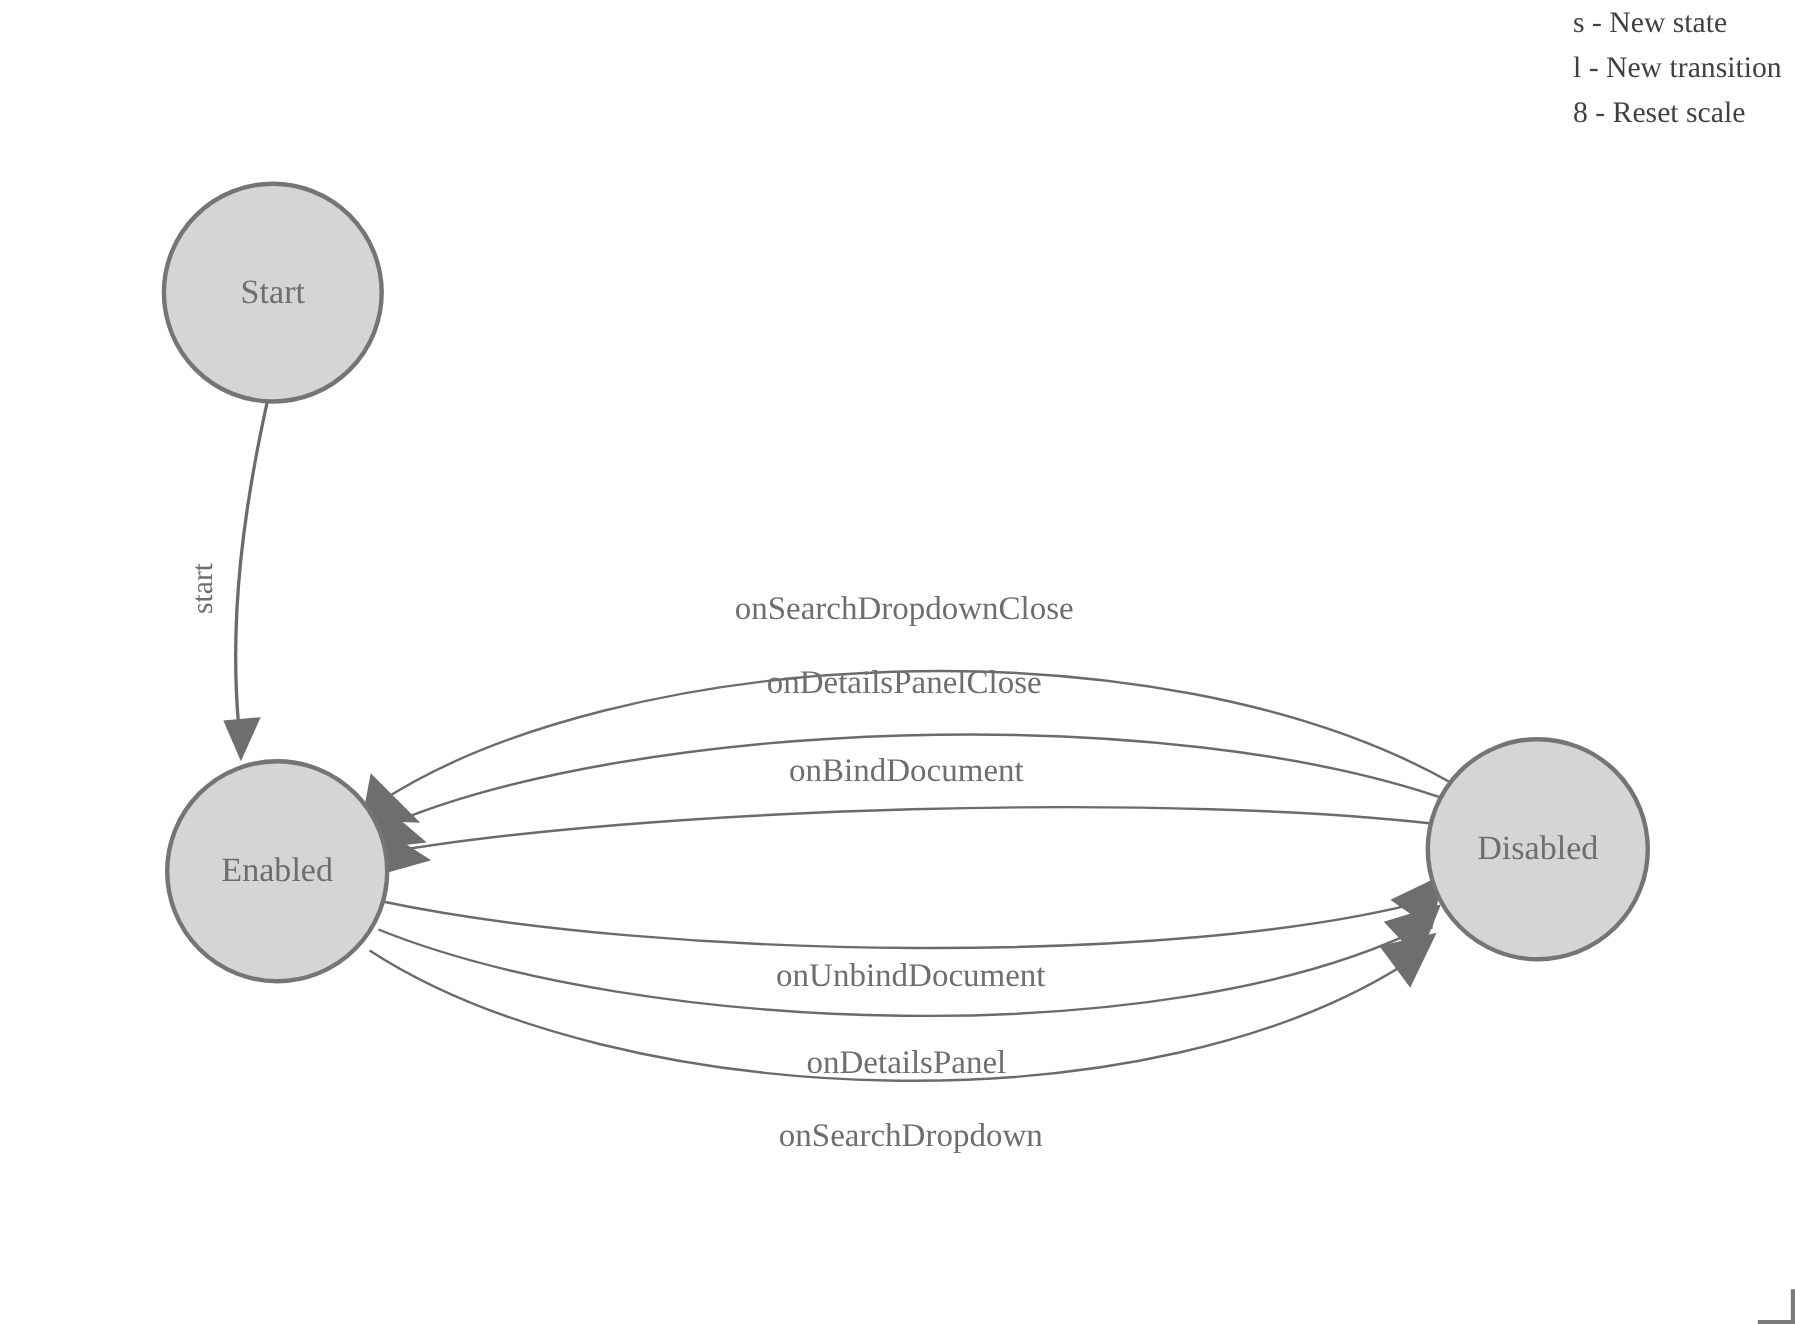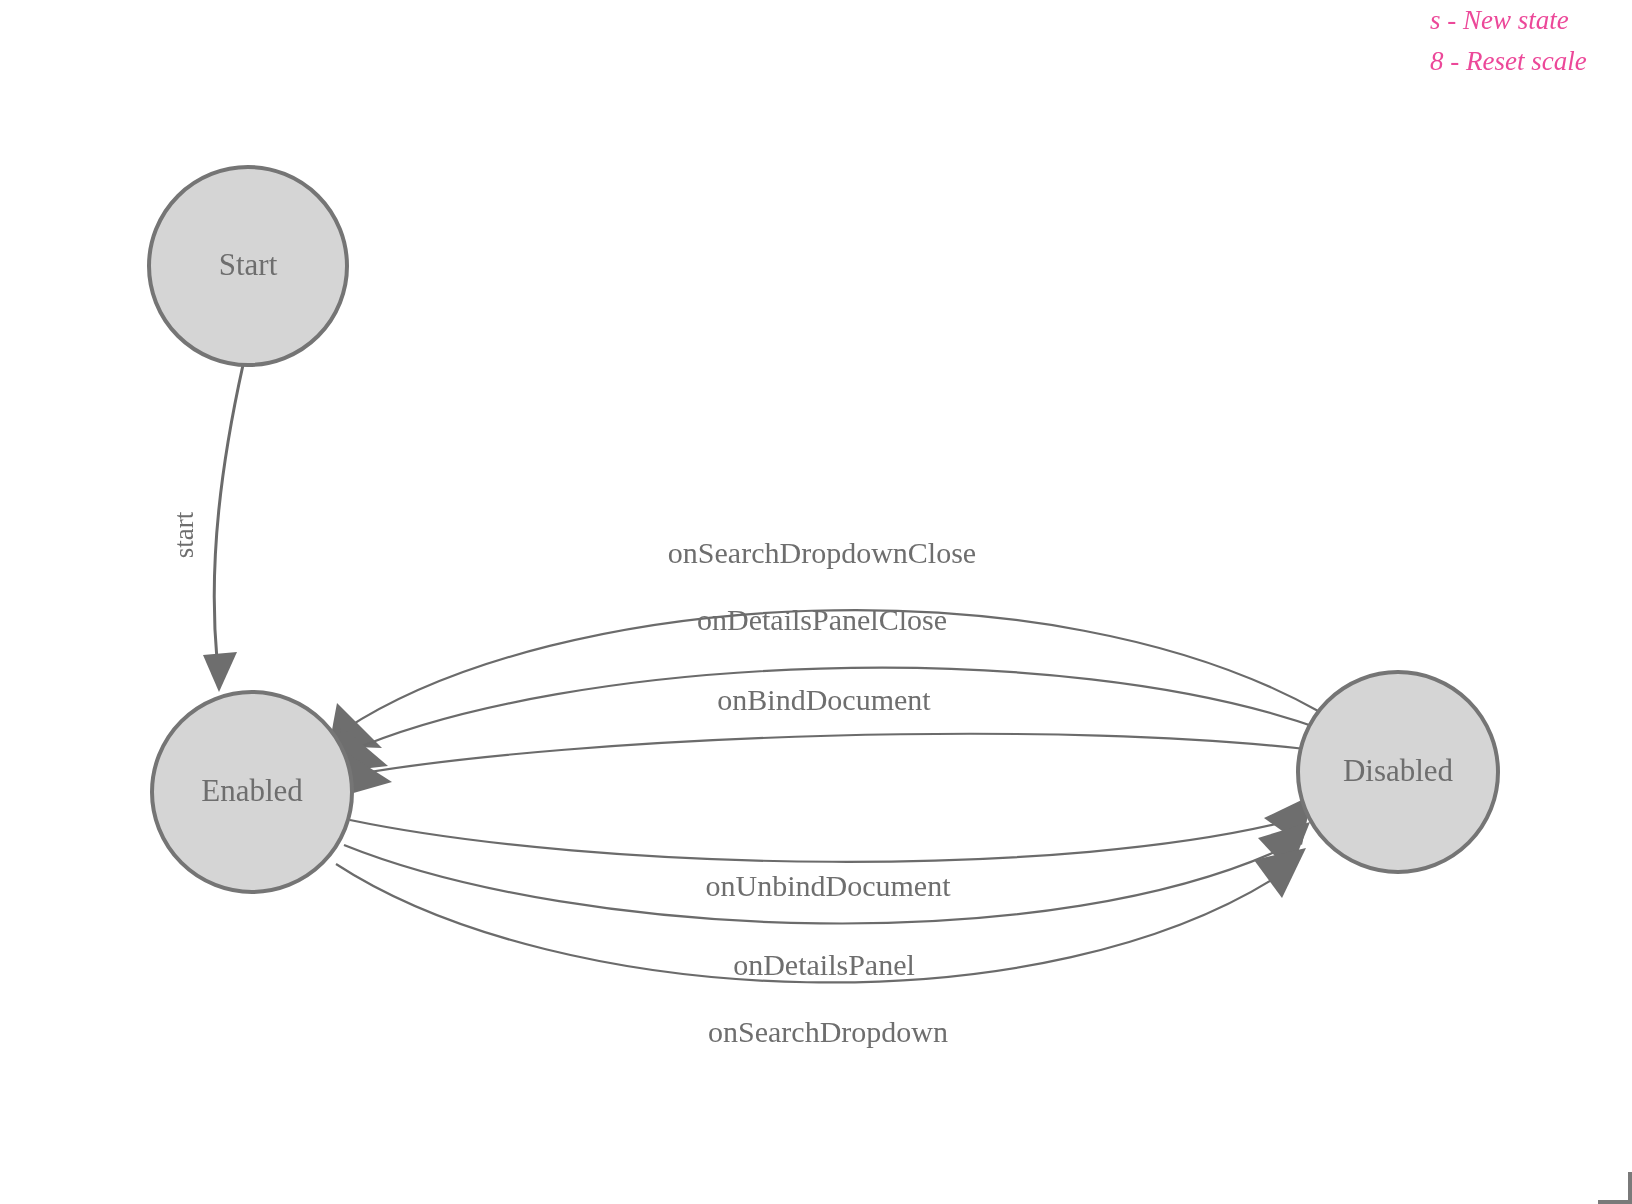--- a/index.html
+++ b/index.html
@@ -72,29 +72,28 @@
     position: absolute;
     right: 0px;
     top: 0px;
     width: 202px;
     overflow: hidden;
     white-space: nowrap;
     text-align: left;
     pointer-events: none;
   }
   .help-line {
-    color: #ec4899;
+    color: #404040;
     font-family: "Liberation Serif", "DejaVu Serif", serif;
     font-size: 27px;
     line-height: 41px;
     height: 41px;
     white-space: nowrap;
     overflow: hidden;
     text-overflow: clip;
-    font-style: italic;
   }
   .resize-corner {
     position: absolute;
     right: 0px;
     bottom: 0px;
     width: 34px;
     height: 32px;
   }
   .resize-corner .bar-v {
     position: absolute;
@@ -174,20 +173,21 @@
 
     <g>
       <circle class="node-circle" cx="1398" cy="772" r="100"></circle>
       <text class="node-label" x="1398" y="774">Disabled</text>
     </g>
 
   </svg>
 
   <div class="help-text">
     <div class="help-line">s - New state</div>
+    <div class="help-line">l - New transition</div>
     <div class="help-line">8 - Reset scale</div>
   </div>
 
   <div class="resize-corner">
     <div class="bar-v"></div>
     <div class="bar-h"></div>
   </div>
 
 </div>
 

